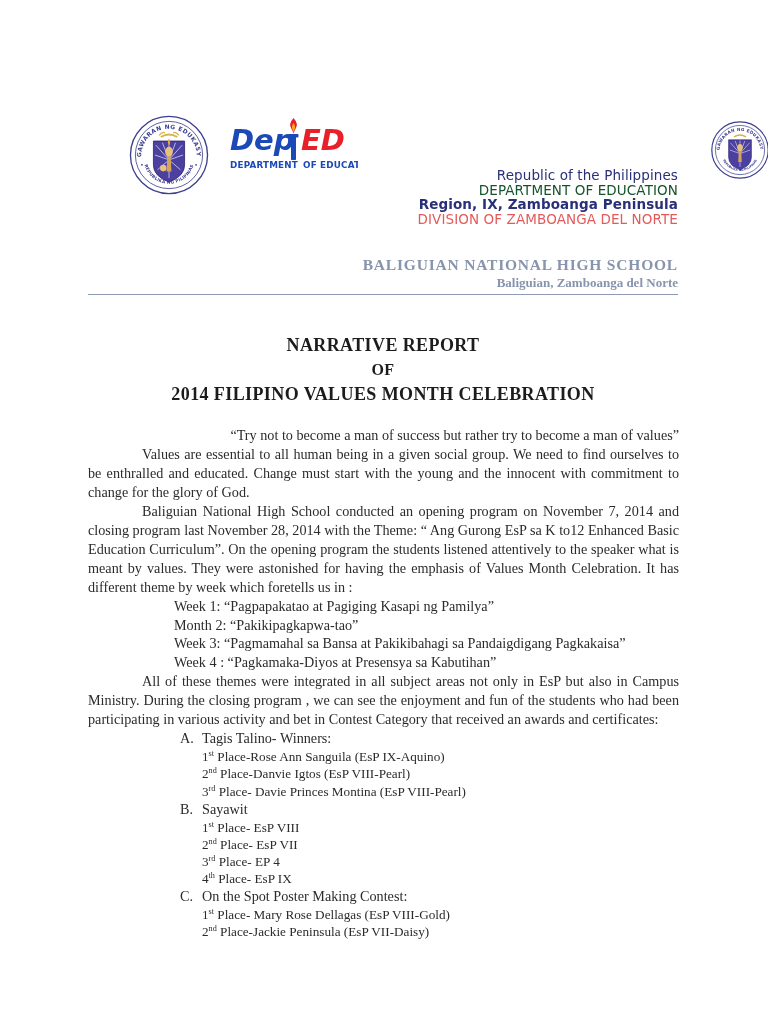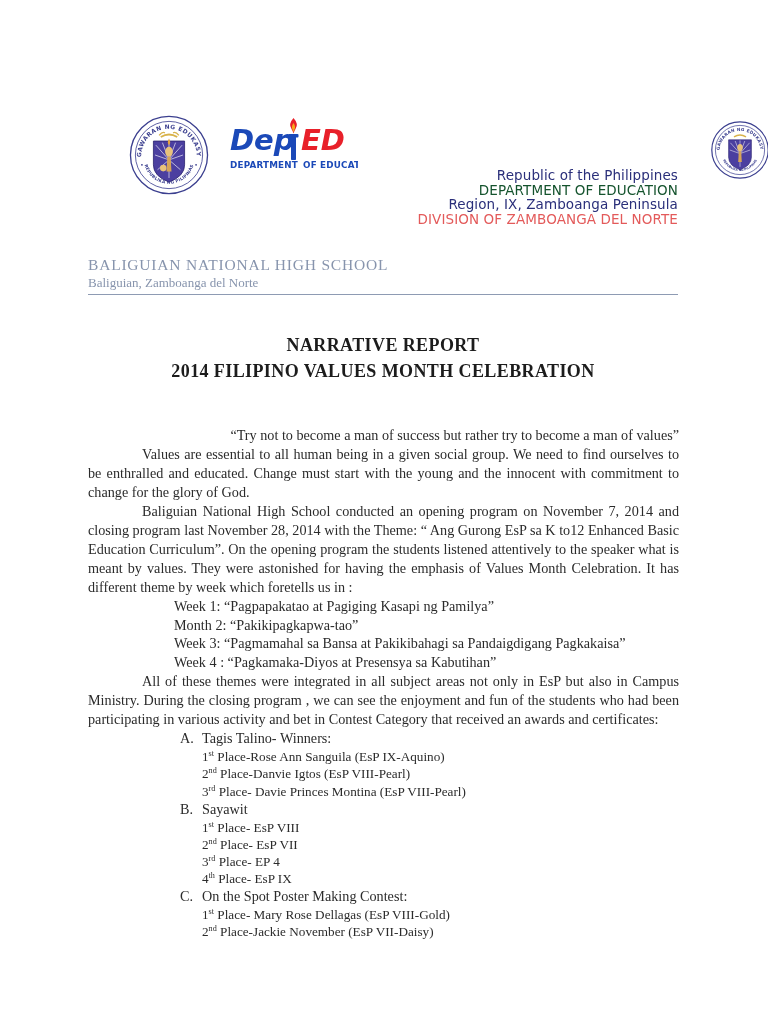--- a/index.html
+++ b/index.html
@@ -69,30 +69,31 @@
   .agency-lines .ln {
     display: block;
     font-family: "DejaVu Sans", "Liberation Sans", sans-serif;
     font-size: 13.5px;
     letter-spacing: 0.1px;
     white-space: nowrap;
     text-align: right;
   }
   .ln-republic  { color: #2a2f7a; padding-left: 64px; }
   .ln-dept      { color: #14532d; font-size: 15px; padding-left: 56px; }
-  .ln-region    { color: #2a2f7a; font-size: 13.5px; padding-left: 36px; }
+  .ln-region    { color: #2a2f7a; font-size: 13.5px; padding-left: 36px; font-weight: bold; }
   .ln-division  { color: #e35a5a; font-size: 15px; padding-left: 18px; }
 
   .school-block {
     position: absolute;
     left: 0;
     top: 150px;
     width: 590px;
-    text-align: left;
+    text-align: right;
     color: #8e9bb3;
+    font-weight: bold;
   }
   .school-name {
     display: block;
     font-family: "Liberation Serif", "DejaVu Serif", serif;
     font-size: 15.5px;
     letter-spacing: 0.8px;
     color: #8794ad;
   }
   .school-addr {
     display: block;
@@ -284,20 +285,21 @@
     <div class="school-block">
       <span class="school-name">BALIGUIAN  NATIONAL HIGH SCHOOL</span>
       <span class="school-addr">Baliguian, Zamboanga del Norte</span>
     </div>
   </div>
 
   <div class="rule"></div>
 
   <div class="doc-title">
     <span class="t">NARRATIVE REPORT</span>
+    <span class="t t-of">OF</span>
     <span class="t">2014 FILIPINO VALUES MONTH CELEBRATION</span>
   </div>
 
   <div class="body-text">
 
     <p class="para quote">“Try not to become a man of success but rather try to become a man of values”</p>
 
     <p class="para">Values are essential to all human being in a given social group. We need to find ourselves to be enthralled and educated. Change must start with the young and the innocent with commitment to change for the glory of God.</p>
 
     <p class="para">Baliguian National High School conducted an opening program on November 7, 2014 and closing program last November 28, 2014 with the Theme: “ Ang Gurong EsP sa K to12 Enhanced Basic Education Curriculum”. On the opening program the students listened attentively to the speaker what is meant by values. They were astonished for having the emphasis of Values Month Celebration. It has different theme by week which foretells us in :</p>
@@ -335,20 +337,20 @@
           <li><span>4</span><sup>th</sup><span> Place- EsP IX</span></li>
         </ul>
       </div>
 
       <div class="cat-block">
         <span class="cat-head">
           <span class="cat-letter">C.</span><span>On the Spot Poster Making Contest:</span>
         </span>
         <ul class="place-list">
           <li><span>1</span><sup>st</sup><span> Place- Mary Rose Dellagas (EsP VIII-Gold)</span></li>
-          <li><span>2</span><sup>nd</sup><span> Place-Jackie November (EsP VII-Daisy)</span></li>
+          <li><span>2</span><sup>nd</sup><span> Place-Jackie Peninsula (EsP VII-Daisy)</span></li>
         </ul>
       </div>
 
     </div>
   </div>
 
 </div>
 
 </body></html>

